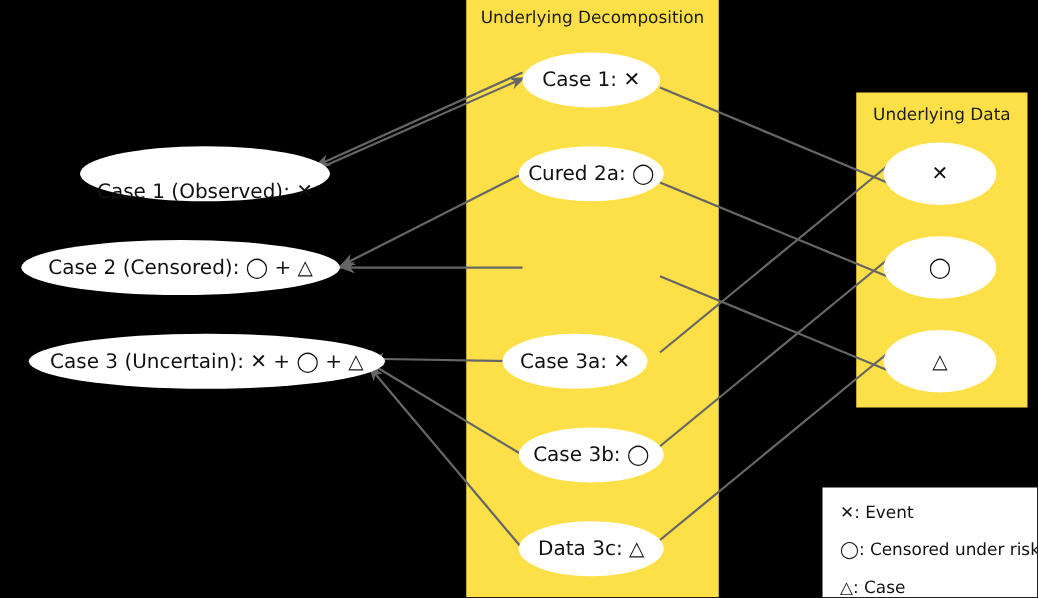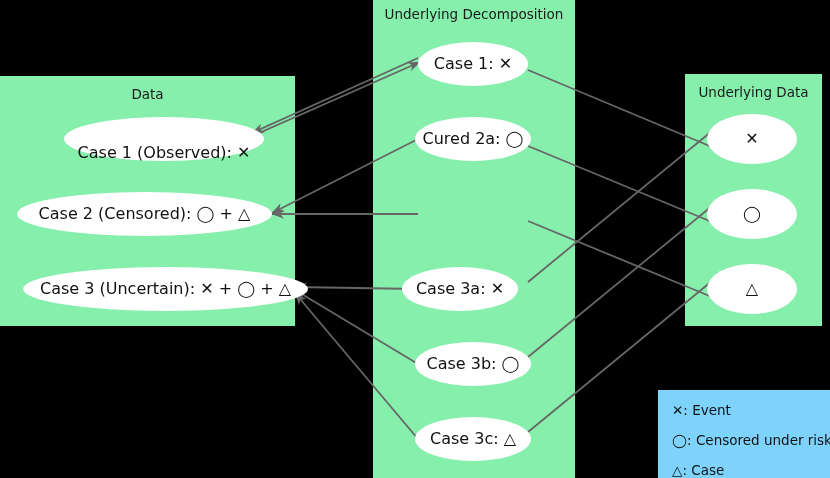--- a/index.html
+++ b/index.html
@@ -10,21 +10,21 @@
   #stage {
     position: relative;
     width: 830px;
     height: 478px;
     background: #000000;
     overflow: hidden;
     font-family: "DejaVu Sans", sans-serif;
   }
   .panel {
     position: absolute;
-    background: #86efac;
+    background: #fde047;
     text-decoration: underline;
   }
   #panel-data   { left: 0px;   top: 76px; width: 295px; height: 250px; }
   #panel-decomp { left: 373px; top: 0px;  width: 202px; height: 478px; }
   #panel-truth  { left: 685px; top: 74px; width: 137px; height: 252px; }
 
   .panel-title {
     position: absolute;
     left: 0;
     right: 0;
@@ -59,43 +59,40 @@
     box-sizing: border-box;
   }
   .node .lbl { line-height: 1; }
 
   #legend {
     position: absolute;
     left: 658px;
     top: 390px;
     width: 172px;
     height: 88px;
-    background: #7dd3fc;
+    background: #ffffff;
     box-sizing: border-box;
   }
   .legend-row {
     position: absolute;
     left: 14px;
     font-size: 13.5px;
     color: #111111;
     white-space: nowrap;
     line-height: 1;
   }
   #legend .legend-row:nth-of-type(1) { top: 14px; }
   #legend .legend-row:nth-of-type(2) { top: 44px; }
   #legend .legend-row:nth-of-type(3) { top: 74px; }
 </style>
 </head>
 <body>
 
 <div id="stage">
 
-  <div class="panel" id="panel-data">
-    <div class="panel-title">Data</div>
-  </div>
 
   <div class="panel" id="panel-decomp">
     <div class="panel-title">Underlying Decomposition</div>
   </div>
 
   <div class="panel" id="panel-truth">
     <div class="panel-title">Underlying Data</div>
   </div>
 
   <svg id="edges" viewBox="0 0 830 478">
@@ -140,21 +137,21 @@
   <div class="node" style="left:415px; top:117px; width:116px; height:44px;">
     <span class="lbl">Cured 2a: ◯</span>
   </div>
   <div class="node" style="left:402px; top:267px; width:116px; height:44px;">
     <span class="lbl">Case 3a: ✕</span>
   </div>
   <div class="node" style="left:415px; top:342px; width:116px; height:44px;">
     <span class="lbl">Case 3b: ◯</span>
   </div>
   <div class="node" style="left:415px; top:417px; width:116px; height:44px;">
-    <span class="lbl">Case 3c: △</span>
+    <span class="lbl">Data 3c: △</span>
   </div>
 
   <div class="node" style="left:707px; top:114px; width:90px; height:50px;">
     <span class="lbl">✕</span>
   </div>
   <div class="node" style="left:707px; top:189px; width:90px; height:50px;">
     <span class="lbl">◯</span>
   </div>
   <div class="node" style="left:707px; top:264px; width:90px; height:50px;">
     <span class="lbl">△</span>

